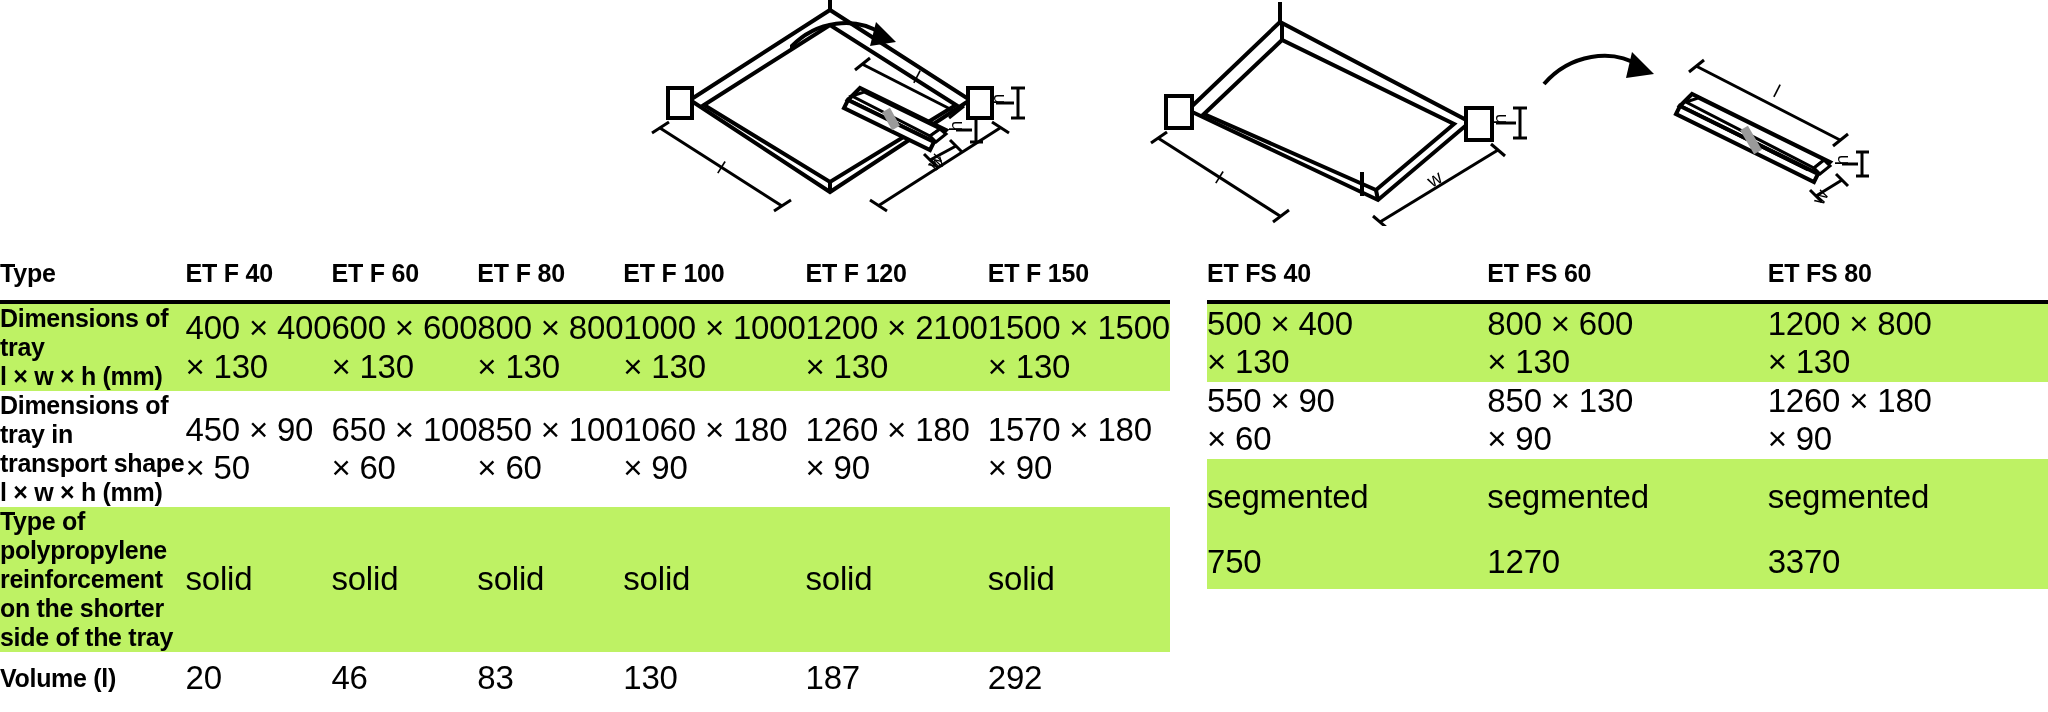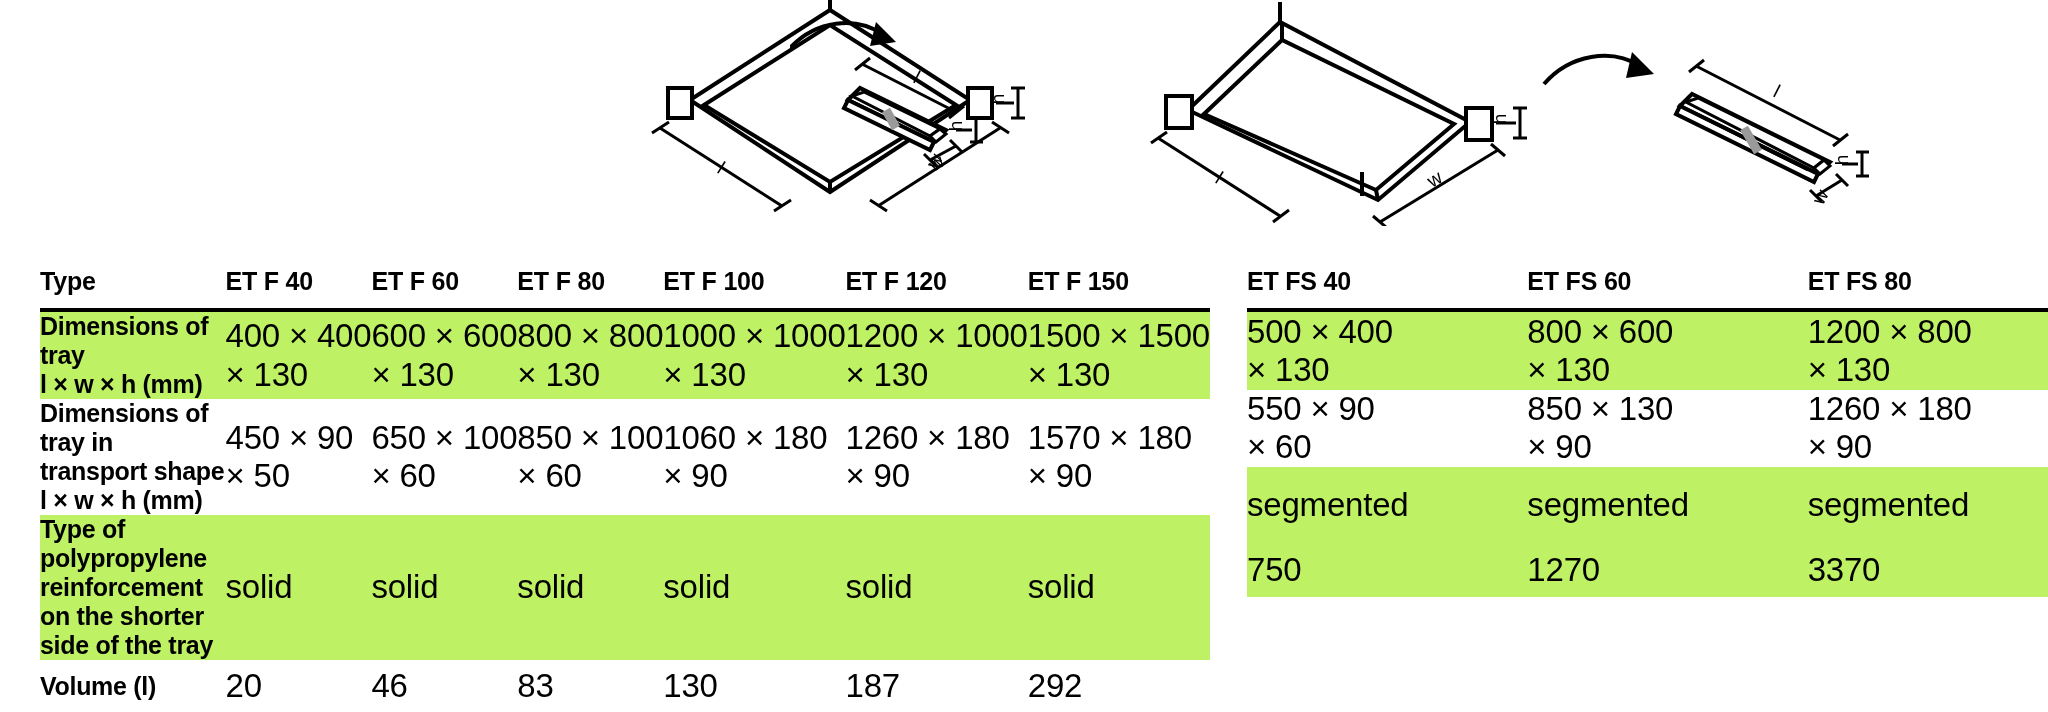--- a/index.html
+++ b/index.html
@@ -8,21 +8,21 @@
   
   #diagrams{position:absolute;left:0;top:0;width:2048px;height:226px;}
   .diagram{position:absolute;top:0;height:226px;}
   .dgA{left:530px;width:500px;}
   .dgB{left:1140px;width:908px;}
   .svgfull{display:block;width:100%;height:100%;}
 
   
   #sheet{position:absolute;left:0;top:226px;width:2048px;height:486px;}
 
-  .tbl{position:absolute;top:8px;border-collapse:collapse;margin-left:40px;}
+  .tbl{position:absolute;top:0;border-collapse:collapse;}
   .tblL{left:0;width:1170px;}
   .tblR{left:1207px;width:841px;}
 
   .tbl td,.tbl th{padding:0;vertical-align:middle;text-align:left;}
 
   .hdr-row th{height:62px;vertical-align:bottom;padding-bottom:12px;
               font-size:25px;font-weight:bold;letter-spacing:-.2px;
               font-family:"Liberation Sans",sans-serif;}
   .rule{border-bottom:4px solid #000;}
 
@@ -247,21 +247,21 @@
         </td>
         <td class="cellval">
           <span class="sub nowrap">800 × 800</span>
           <span class="sub nowrap">× 130</span>
         </td>
         <td class="cellval">
           <span class="sub nowrap">1000 × 1000</span>
           <span class="sub nowrap">× 130</span>
         </td>
         <td class="cellval">
-          <span class="sub nowrap">1200 × 1000</span>
+          <span class="sub nowrap">1200 × 2100</span>
           <span class="sub nowrap">× 130</span>
         </td>
         <td class="cellval">
           <span class="sub nowrap">1500 × 1500</span>
           <span class="sub nowrap">× 130</span>
         </td>
       </tr>
 
       <tr class="r3">
         <td class="rowlabel">

